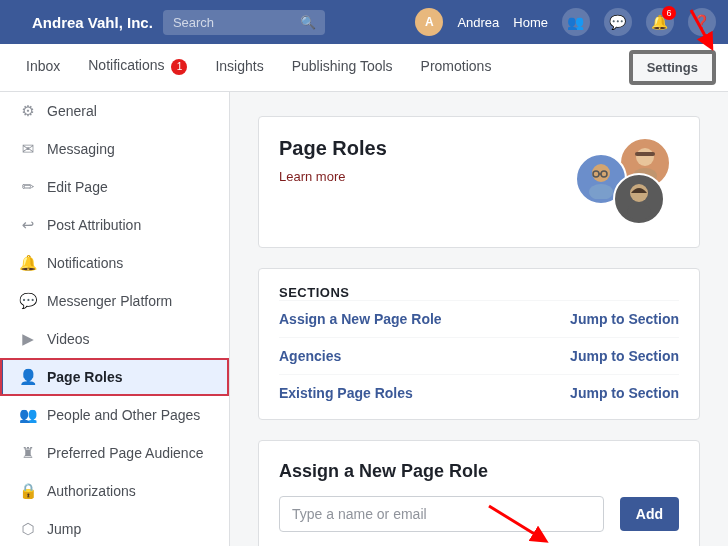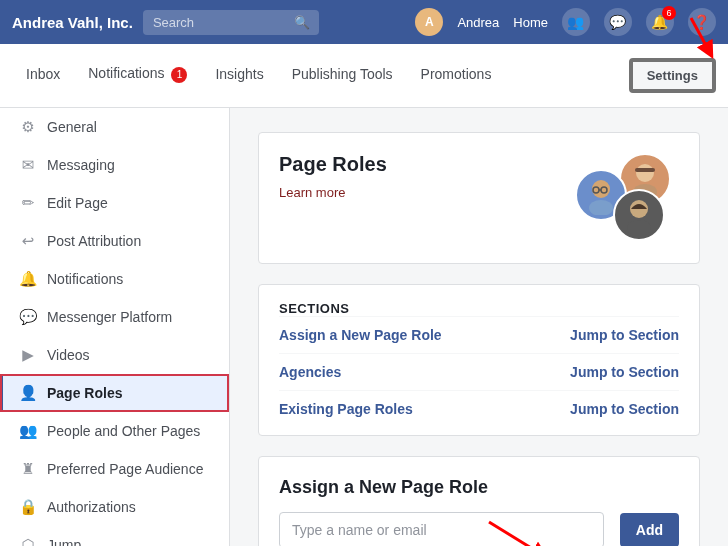--- a/index.html
+++ b/index.html
@@ -14,28 +14,29 @@
       justify-content: space-between;
       padding: 0 12px;
     }
     .top-nav-left {
       display: flex;
       align-items: center;
       gap: 10px;
       color: white;
       font-weight: bold;
       font-size: 15px;
+      margin-left: 20px;
     }
     .top-nav-search {
       background: rgba(255,255,255,0.2);
       border: none;
       border-radius: 4px;
       padding: 5px 28px 5px 10px;
       color: white;
-      width: 176px;
+      width: 162px;
       font-size: 13px;
     }
     .top-nav-search::placeholder { color: rgba(255,255,255,0.7); }
     .search-wrapper { position: relative; }
     .search-icon-top {
       position: absolute;
       right: 8px;
       top: 50%;
       transform: translateY(-50%);
       color: rgba(255,255,255,0.7);
@@ -84,21 +85,21 @@
       display: flex; align-items: center; justify-content: center;
     }
 
     
     .secondary-nav {
       background: white;
       border-bottom: 1px solid #dddfe2;
       display: flex;
       align-items: center;
       padding: 0 12px;
-      height: 64px;
+      height: 48px;
     }
     .secondary-nav .tab {
       padding: 14px 14px;
       color: #4b4f56;
       font-size: 14px;
       cursor: pointer;
       border-bottom: 3px solid transparent;
       white-space: nowrap;
     }
     .secondary-nav .tab.notif { position: relative; }

